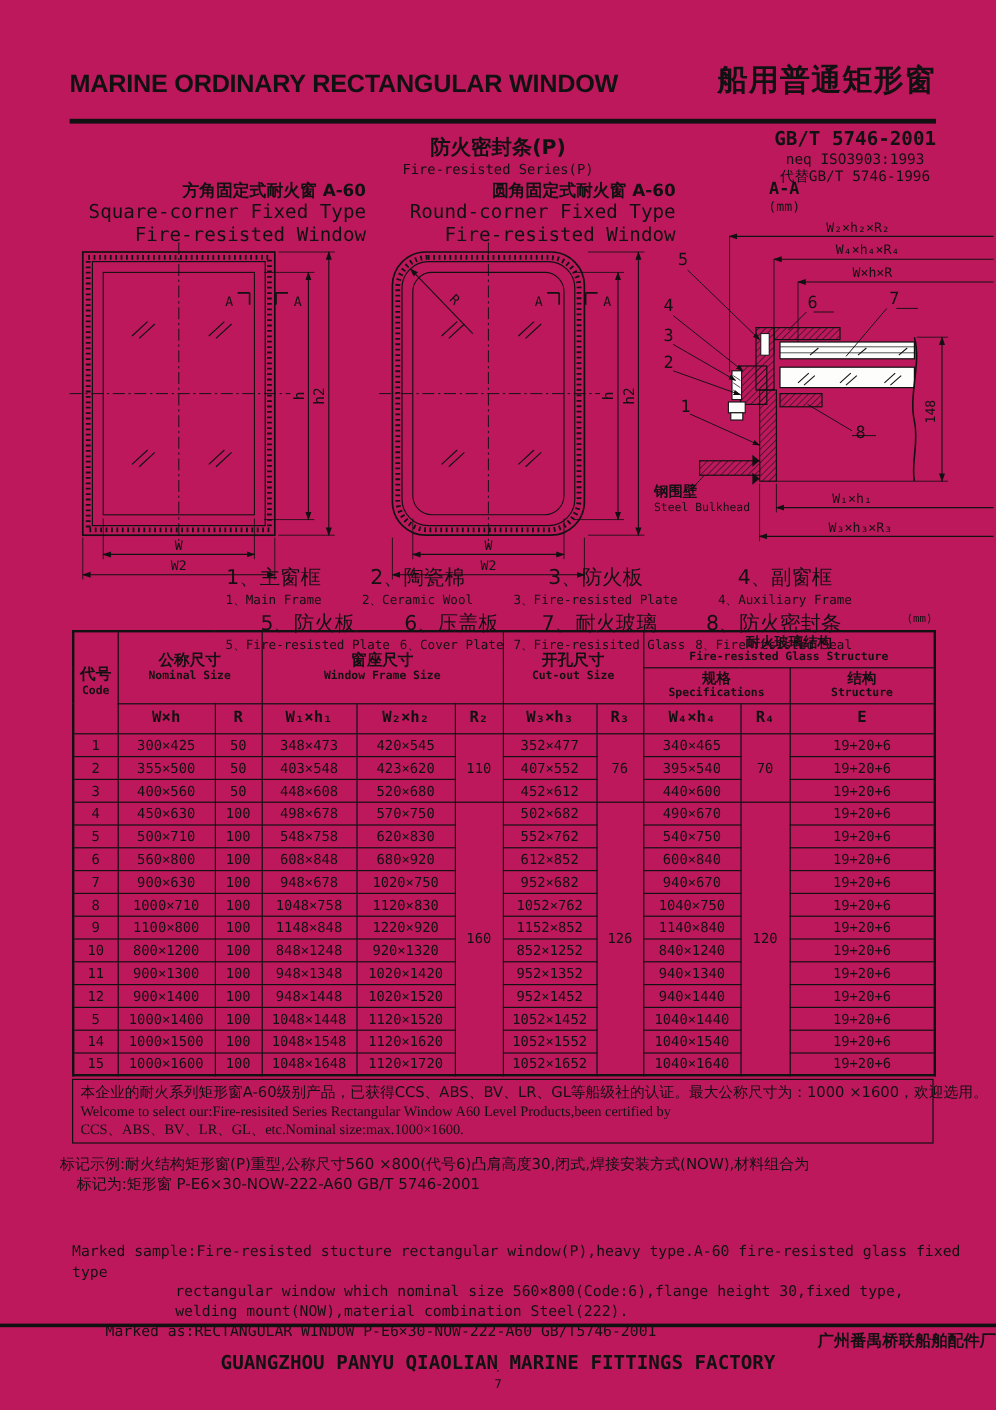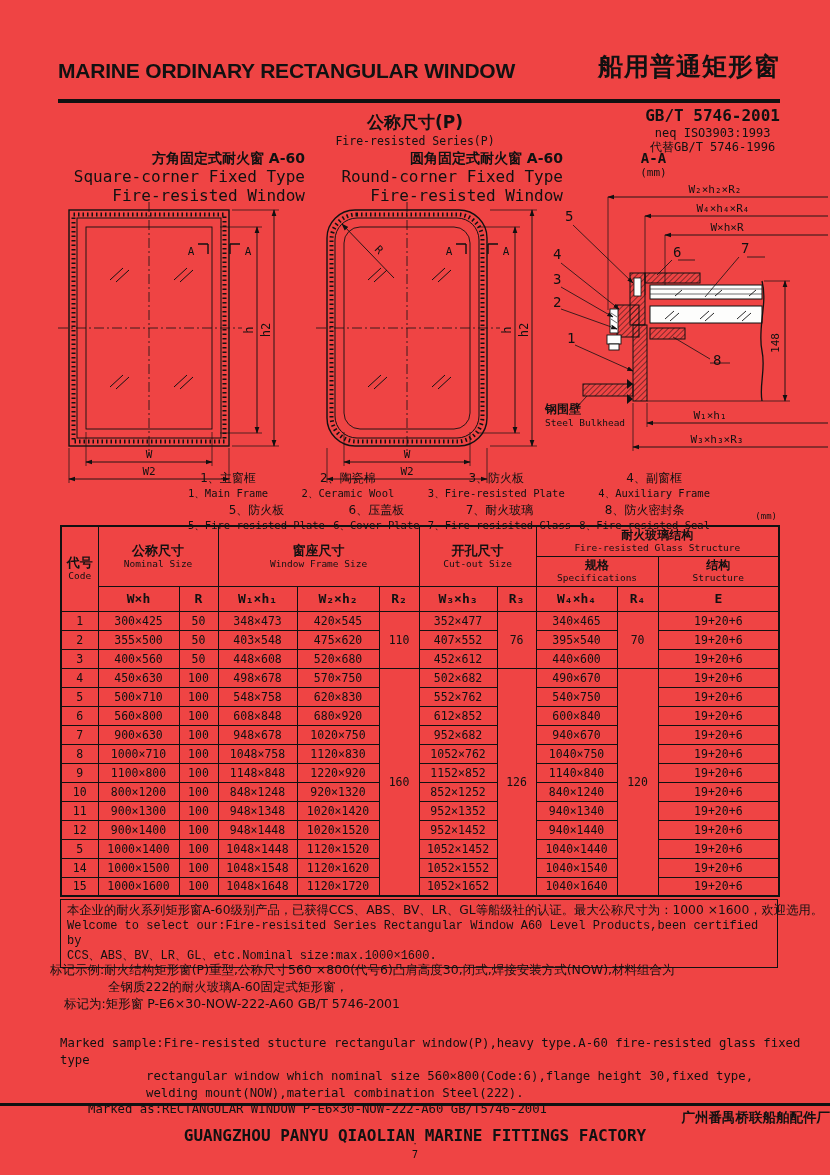--- a/index.html
+++ b/index.html
@@ -1,17 +1,17 @@
 <!DOCTYPE html>
 <html><head>
 <meta charset="utf-8">
 <style>
   *{margin:0;padding:0;box-sizing:border-box}
   html,body{background:#9a9a9a}
-  .page{position:relative;width:830px;height:1175px;background:#ef4444;color:#111;
+  .page{position:relative;width:830px;height:1175px;background:#be185d;color:#111;
         font-family:"DejaVu Sans",sans-serif;overflow:hidden;margin:0 auto}
   .mono{font-family:"DejaVu Sans Mono",monospace}
 
   
   .title-row{position:absolute;left:58px;right:50px;top:50px;display:flex;justify-content:space-between;align-items:flex-end}
   .title-en{font-family:"Liberation Sans",sans-serif;font-weight:bold;font-size:21px;letter-spacing:-.2px}
   .title-cn{font-size:25px;font-weight:bold;letter-spacing:1px}
   .title-rule{position:absolute;left:58px;right:50px;top:99px;height:4px;background:#111}
   .standards{position:absolute;right:50px;top:106px;text-align:center;line-height:1.22}
   .std-main{font-size:16px;font-weight:bold}
@@ -28,40 +28,40 @@
   .aa-title{font-size:14px;font-weight:bold}
   .aa-unit{font-size:11px}
   svg{display:block;overflow:visible}
   svg text{fill:#111;font-family:"DejaVu Sans Mono",monospace}
   svg .cjk{font-family:"DejaVu Sans",sans-serif}
   .ln{stroke:#111;fill:none}
 
   
   .legend{position:absolute;left:188px;top:470px;width:522px;font-size:11px}
   .legend-row{display:flex;justify-content:space-between;text-align:center;margin-bottom:1px}
-  .leg-cn{font-size:12px}
+  .leg-cn{font-size:17px}
   .leg-en{font-size:10.5px;font-family:"DejaVu Sans Mono",monospace}
 
   
   .unit-note{position:absolute;top:511px;right:53px;font-size:9px}
   .size-wrap{position:absolute;left:60px;top:525px}
   table.size{border-collapse:collapse;width:718px;table-layout:fixed;border:2px solid #111}
   .size th,.size td{border:1px solid #111;text-align:center;vertical-align:middle;padding:0}
   .size thead .hr1 th{height:30px}
   .size thead .hr2 th{height:30px}
   .size thead .hr3 th{height:25px;font-size:13px;font-weight:bold;font-family:"DejaVu Sans Mono",monospace}
   .h-cn{font-size:13px;font-weight:bold;line-height:1.15}
   .h-cn.sm{font-size:12px}
-  .h-en{font-size:9.5px;font-weight:normal;font-family:"DejaVu Sans Mono",monospace;line-height:1.1}
+  .h-en{font-size:9.5px;font-weight:bold;font-family:"DejaVu Sans Mono",monospace;line-height:1.1}
   .size tbody td{height:19px;font-size:11.5px;font-family:"DejaVu Sans Mono",monospace}
 
   
   .note-box{position:absolute;left:60px;top:899px;width:718px;border:1.5px solid #111;padding:2px 6px 3px}
   .note-cn{font-size:12.3px;line-height:1.35;white-space:nowrap}
-  .note-en{font-size:12px;font-family:Liberation Mono, monospace;line-height:1.25}
+  .note-en{font-size:12px;font-family:Liberation Serif, serif;line-height:1.25}
   .mark-cn{position:absolute;left:50px;top:961px;font-size:12.5px;line-height:17px}
   .mark-cn .ind{padding-left:58px}
   .mark-cn .ind2{padding-left:14px}
   .mark-en{position:absolute;left:60px;top:1035px;font-size:12.3px;font-family:"DejaVu Sans Mono",monospace;line-height:16.5px}
   .mark-en .ind{padding-left:86px}
   .mark-en .ind2{padding-left:28px}
 
   
   .footer-rule{position:absolute;left:0;right:0;top:1103px;height:2.5px;background:#111}
   .company-cn{position:absolute;left:0;right:0;top:1109px;text-align:right;font-size:13.5px;font-weight:bold}
@@ -77,21 +77,21 @@
     <div class="title-en">MARINE ORDINARY RECTANGULAR WINDOW</div>
     <div class="title-cn">船用普通矩形窗</div>
   </div>
   <div class="title-rule"></div>
   <div class="standards mono">
     <div class="std-main">GB/T 5746-2001</div>
     <div class="std-sub">neq ISO3903:1993</div>
     <div class="std-sub">代替GB/T 5746-1996</div>
   </div>
   <div class="series">
-    <div class="series-cn">公称尺寸(P)</div>
+    <div class="series-cn">防火密封条(P)</div>
     <div class="series-en mono">Fire-resisted Series(P)</div>
   </div>
 
   <div class="draw-block" style="left:60px;top:150px;width:245px">
     <div class="dt-cn">方角固定式耐火窗  A-60</div>
     <div class="dt-en mono">Square-corner Fixed Type</div>
     <div class="dt-en mono">Fire-resisted Window</div>
     <svg width="245" height="280" viewBox="0 0 245 280">
       <defs>
         <marker id="sq-arr" viewBox="0 0 10 10" refX="9" refY="5" markerWidth="8" markerHeight="8" orient="auto-start-reverse">
@@ -406,21 +406,21 @@
             <td rowspan="3">76</td>
             <td>340×465</td>
             <td rowspan="3">70</td>
             <td>19+20+6</td>
           </tr>
           <tr>
             <td>2</td>
             <td>355×500</td>
             <td>50</td>
             <td>403×548</td>
-            <td>475×620</td>
+            <td>423×620</td>
             <td>407×552</td>
             <td>395×540</td>
             <td>19+20+6</td>
           </tr>
           <tr>
             <td>3</td>
             <td>400×560</td>
             <td>50</td>
             <td>448×608</td>
             <td>520×680</td>
@@ -556,21 +556,20 @@
   </div>
 
   <div class="note-box">
     <div class="note-cn">本企业的耐火系列矩形窗A-60级别产品，已获得CCS、ABS、BV、LR、GL等船级社的认证。最大公称尺寸为：1000 ×1600，欢迎选用。</div>
     <div class="note-en">Welcome to select our:Fire-resisited Series Rectangular Window A60 Level Products,been certified by</div>
     <div class="note-en">CCS、ABS、BV、LR、GL、etc.Nominal size:max.1000×1600.</div>
   </div>
 
   <div class="mark-cn">
     <div>标记示例:耐火结构矩形窗(P)重型,公称尺寸560 ×800(代号6)凸肩高度30,闭式,焊接安装方式(NOW),材料组合为</div>
-    <div class="ind">全钢质222的耐火玻璃A-60固定式矩形窗，</div>
     <div class="ind2">标记为:矩形窗  P-E6×30-NOW-222-A60  GB/T 5746-2001</div>
   </div>
 
   <div class="mark-en">
     <div>Marked sample:Fire-resisted stucture rectangular window(P),heavy type.A-60 fire-resisted glass fixed type</div>
     <div class="ind">rectangular window which nominal size 560×800(Code:6),flange height 30,fixed type,</div>
     <div class="ind">welding mount(NOW),material combination Steel(222).</div>
     <div class="ind2">Marked as:RECTANGULAR WINDOW  P-E6×30-NOW-222-A60  GB/T5746-2001</div>
   </div>
 

